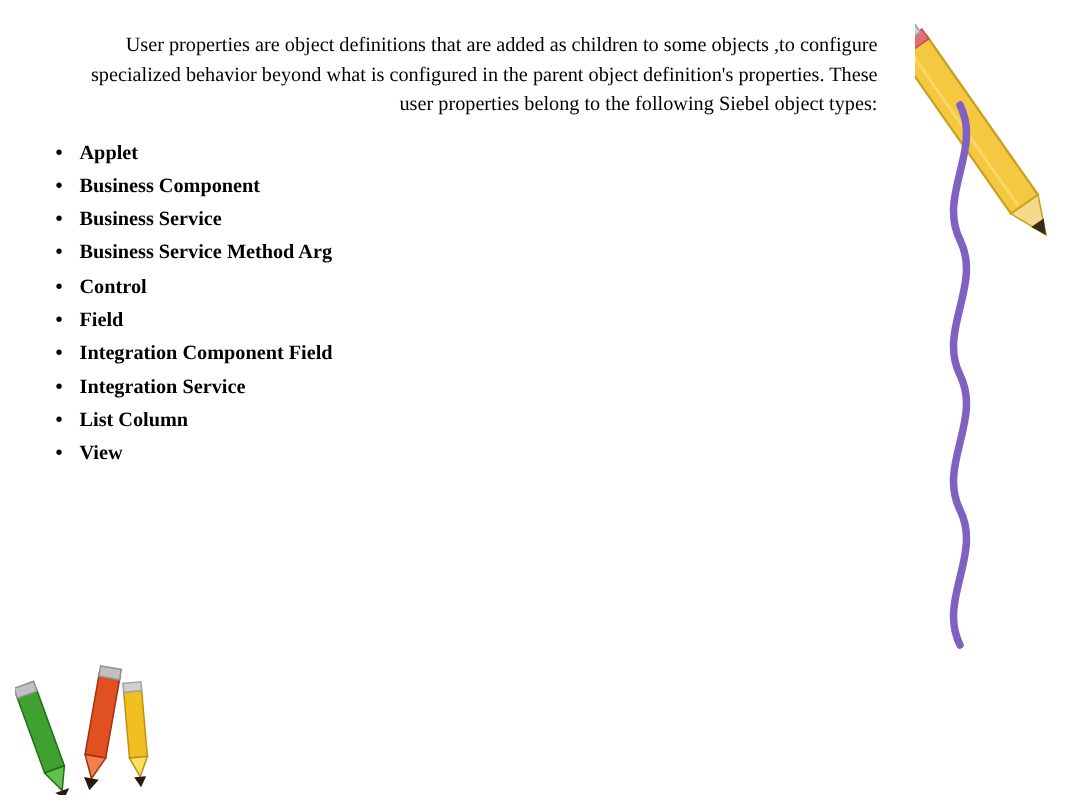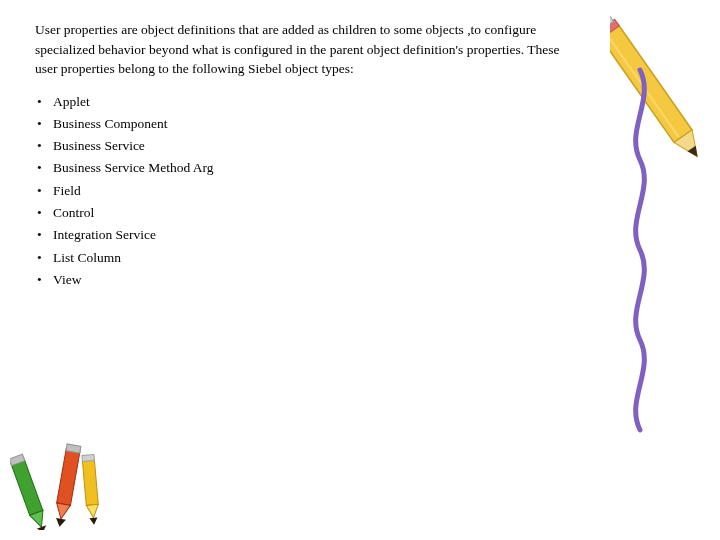--- a/index.html
+++ b/index.html
@@ -20,26 +20,28 @@
       left: 20px;
       right: 120px;
       bottom: 20px;
       padding: 10px 15px;
     }
 
     .intro-text {
       margin-bottom: 12px;
       line-height: 1.45;
       font-size: 13.5px;
+      text-align: right;
     }
 
     .bullet-list {
       list-style: none;
       padding: 0;
       margin: 0;
+      font-weight: bold;
     }
 
     .bullet-list li {
       position: relative;
       padding-left: 18px;
       line-height: 1.65;
       font-size: 13.5px;
     }
 
     .bullet-list li::before {
@@ -124,19 +126,20 @@
   </g>
 </svg>
 
 <div class="main-content">
   <p class="intro-text">User properties are object definitions that are added as children to some objects ,to configure specialized behavior beyond what is configured in the parent object definition's properties. These user properties belong to the following Siebel object types:</p>
   <ul class="bullet-list">
   <li>Applet</li>
       <li>Business Component</li>
       <li>Business Service</li>
       <li>Business Service Method Arg</li>
+      <li>Control</li>
       <li>Field</li>
-      <li>Control</li>
+      <li>Integration Component Field</li>
       <li>Integration Service</li>
       <li>List Column</li>
       <li>View</li>
     </ul>
 </div>
 
 </body></html>

